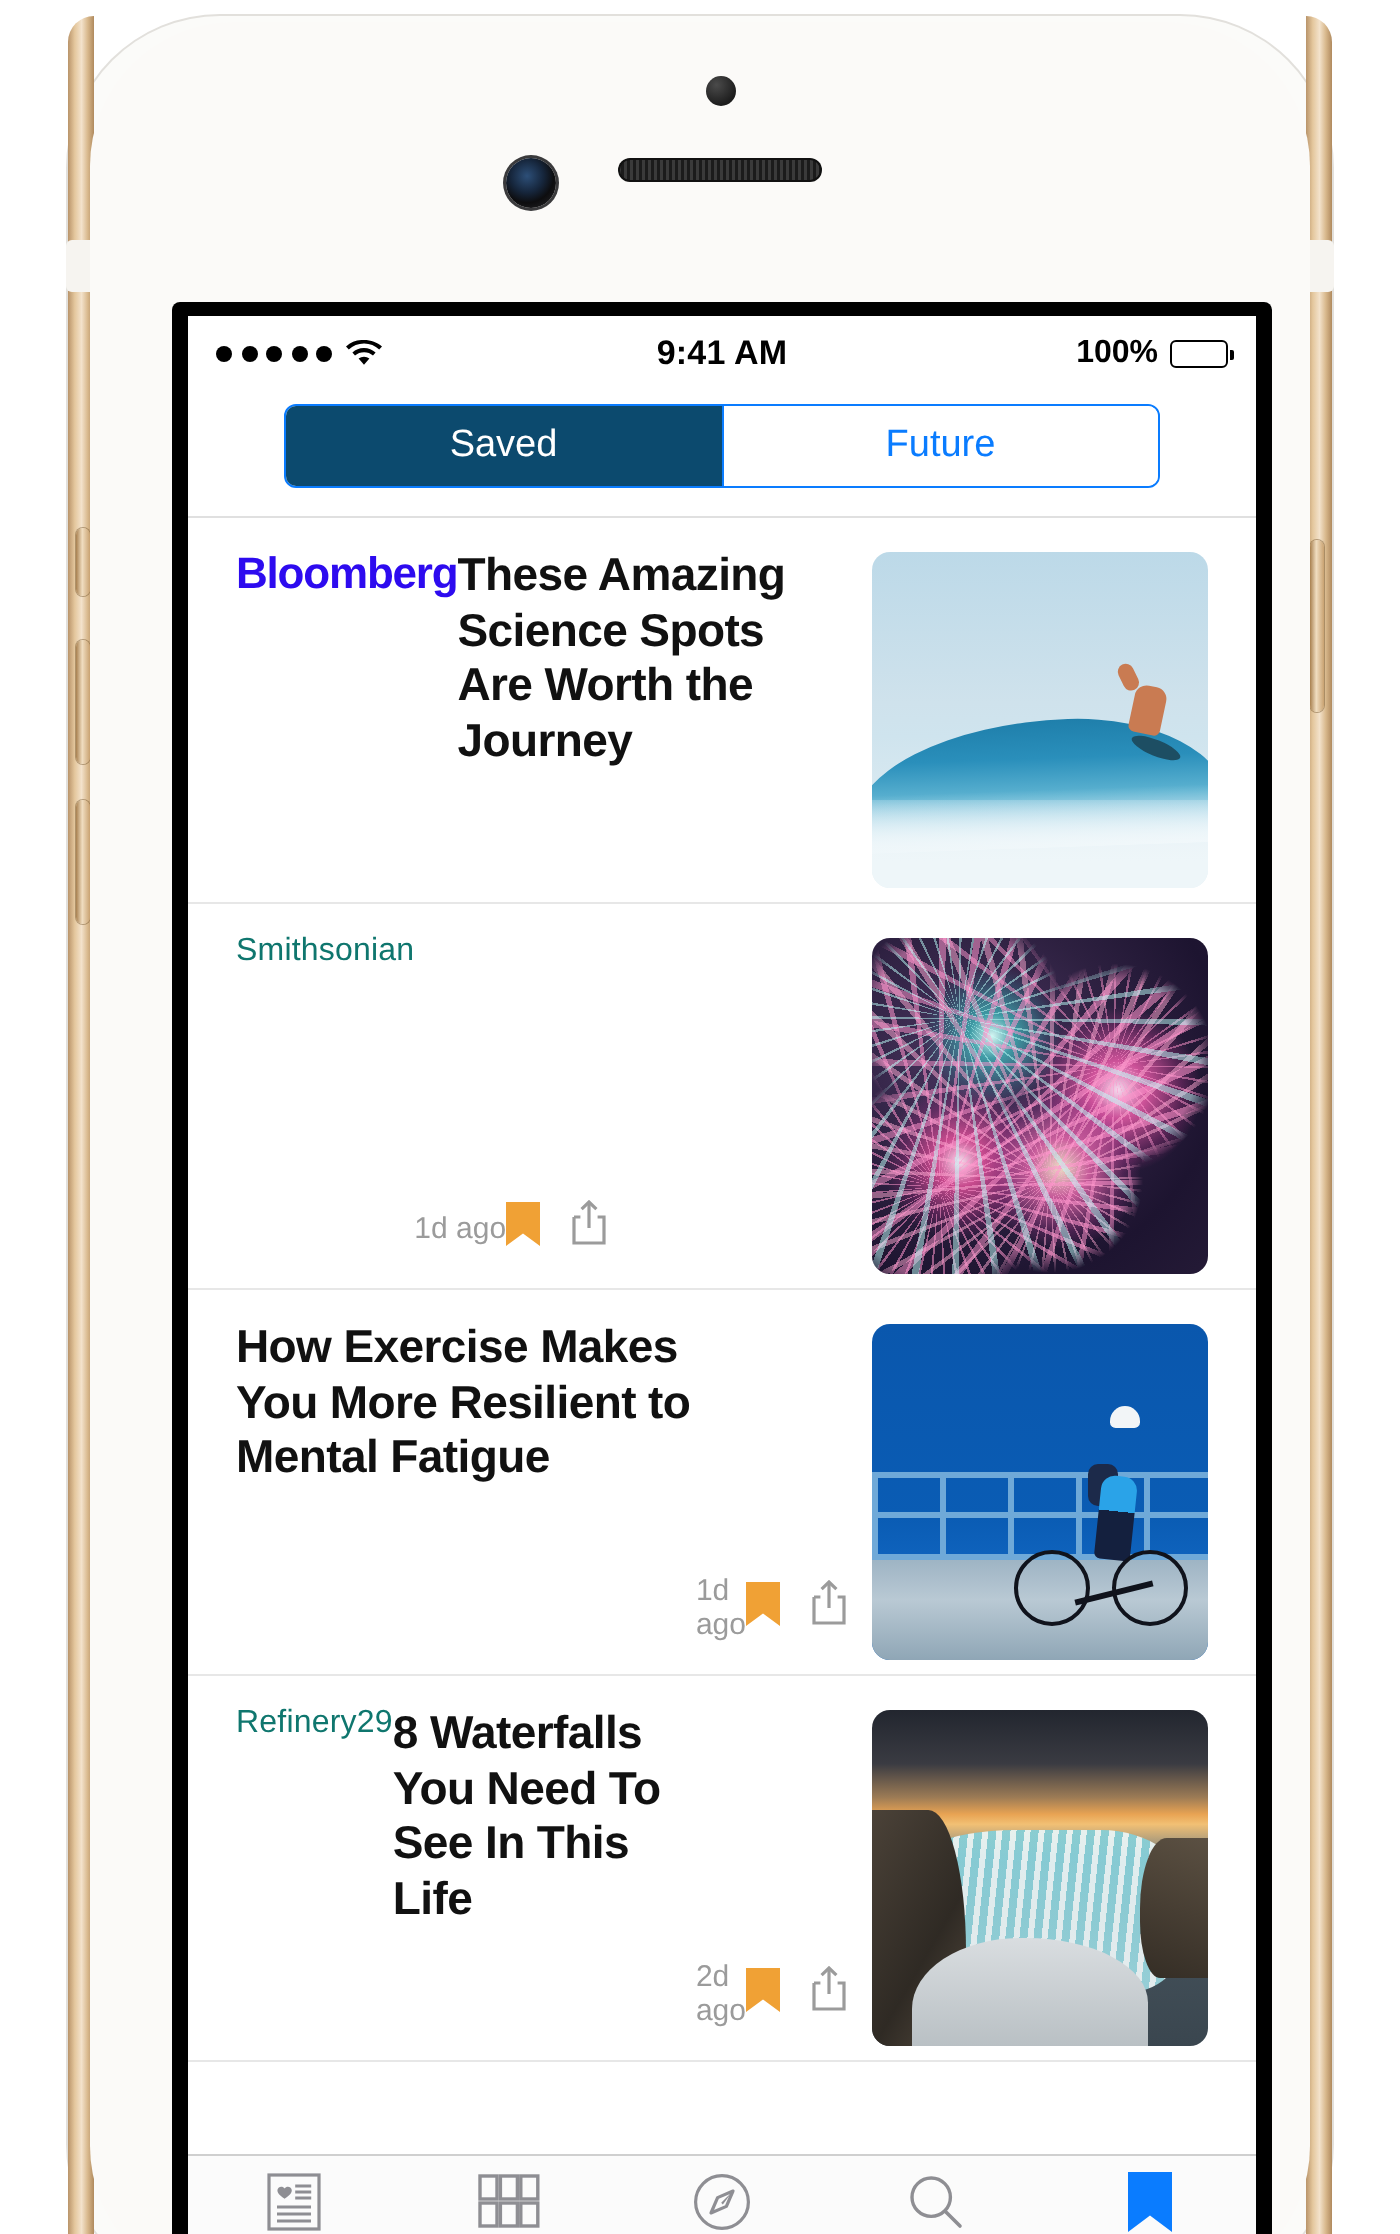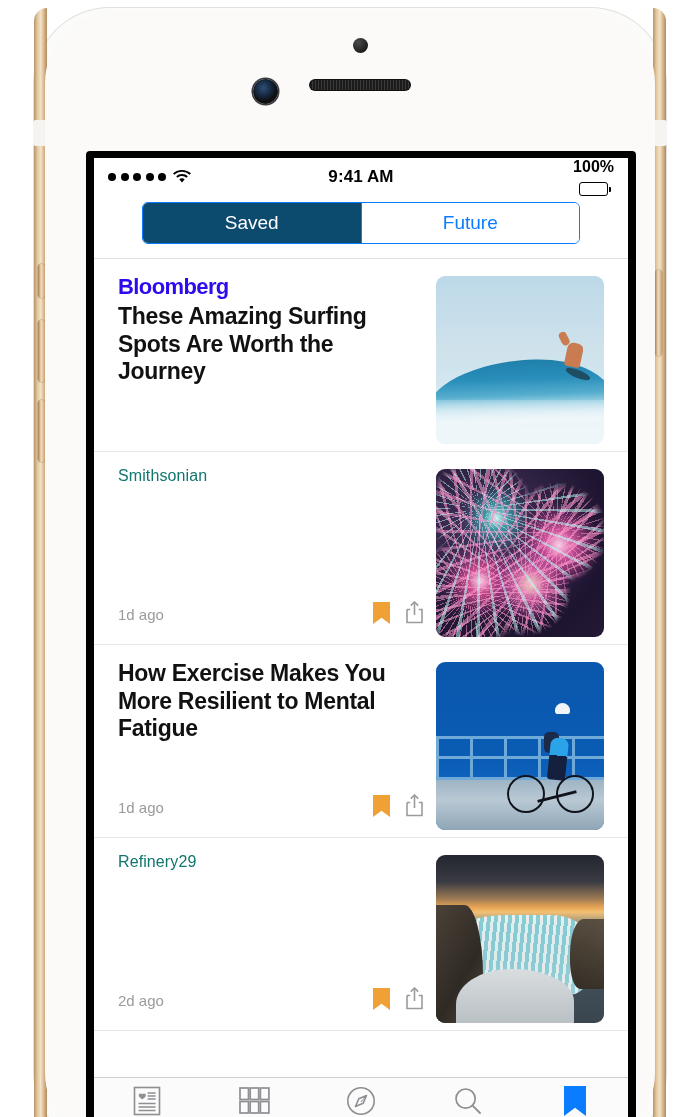--- a/index.html
+++ b/index.html
@@ -107,21 +107,21 @@
   .signal-dots i {
     width: 8px; height: 8px; border-radius: 50%; background: #000; display: block;
   }
   #wifi-icon { width: 18px; height: 14px; position: relative; }
   #wifi-icon svg { display:block; }
   #status-time {
     position: absolute; left: 0; right: 0; text-align: center;
     font-size: 17px; font-weight: bold; color: #000; letter-spacing: .1px;
   }
   #status-right {
-    margin-left: auto; display: flex; align-items: center; gap: 6px; flex-direction: column;
+    margin-left: auto; display: flex; align-items: center; gap: 6px;
   }
   #battery-pct { font-size: 16px; font-weight: bold; color: #000; }
   #battery-icon {
     width: 29px; height: 14px; border: 1.6px solid #000; border-radius: 3px;
     position: relative; padding: 1.4px;
   }
   #battery-icon::after {
     content: ""; position: absolute; right: -4px; top: 4px;
     width: 2.4px; height: 5px; background: #000; border-radius: 0 1px 1px 0;
   }
@@ -148,21 +148,21 @@
   .seg + .seg { border-left: 1.6px solid #0a7cff; }
 
   
   #article-list { flex: 1 1 auto; overflow: hidden; }
   .article-row {
     display: flex; padding: 15px 24px 0 24px;
     border-bottom: 1px solid #e7e7e7;
     height: 193px;
     position: relative;
   }
-  .article-text { flex: 1 1 auto; padding-right: 12px; display:flex; flex-direction:column; }
+  .article-text { flex: 1 1 auto; padding-right: 12px; display:flex; flex-direction:row; }
   .publisher {
     font-size: 16px; color: #0f766e; margin-bottom: 5px; letter-spacing: .1px;
   }
   .publisher.bloomberg {
     color: #2d0bef; font-weight: bold; font-size: 22px;
     letter-spacing: -.6px; margin-bottom: 3px;
   }
   .headline {
     font-size: 23px; font-weight: bold; line-height: 1.2; color: #111;
     letter-spacing: -.3px;
@@ -387,21 +387,21 @@
             <div class="seg active">Saved</div>
             <div class="seg">Future</div>
           </div>
         </div>
 
         <div id="article-list">
 
           <div class="article-row">
             <div class="article-text">
               <div class="publisher bloomberg">Bloomberg</div>
-              <div class="headline">These Amazing Surfing Spots Are Worth the Journey</div>
+              <div class="headline">These Amazing Science Spots Are Worth the Journey</div>
             </div>
             <div class="thumb" id="thumb-surf">
               <div class="wave"></div>
               <div class="foam"></div>
               <div class="board"></div>
               <div class="surfer"></div>
             </div>
           </div>
 
           <div class="article-row">
@@ -463,20 +463,21 @@
               <div class="helmet"></div>
               <div class="frame"></div>
               <div class="wheel w-rear"></div>
               <div class="wheel w-front"></div>
             </div>
           </div>
 
           <div class="article-row">
             <div class="article-text">
               <div class="publisher">Refinery29</div>
+              <div class="headline">8 Waterfalls You Need To See In This Life</div>
               <div class="meta-row">
                 <span class="timestamp">2d ago</span>
                 <span class="action-icons">
                   <span class="bookmark-icon">
                     <svg width="17" height="22" viewBox="0 0 17 22">
                         <path d="M0 0h17v22l-8.5-6.2L0 22z" fill="#f0a135"></path>
                       </svg>
                   </span>
                   <span class="share-icon">
                     <svg width="19" height="23" viewBox="0 0 19 23">

